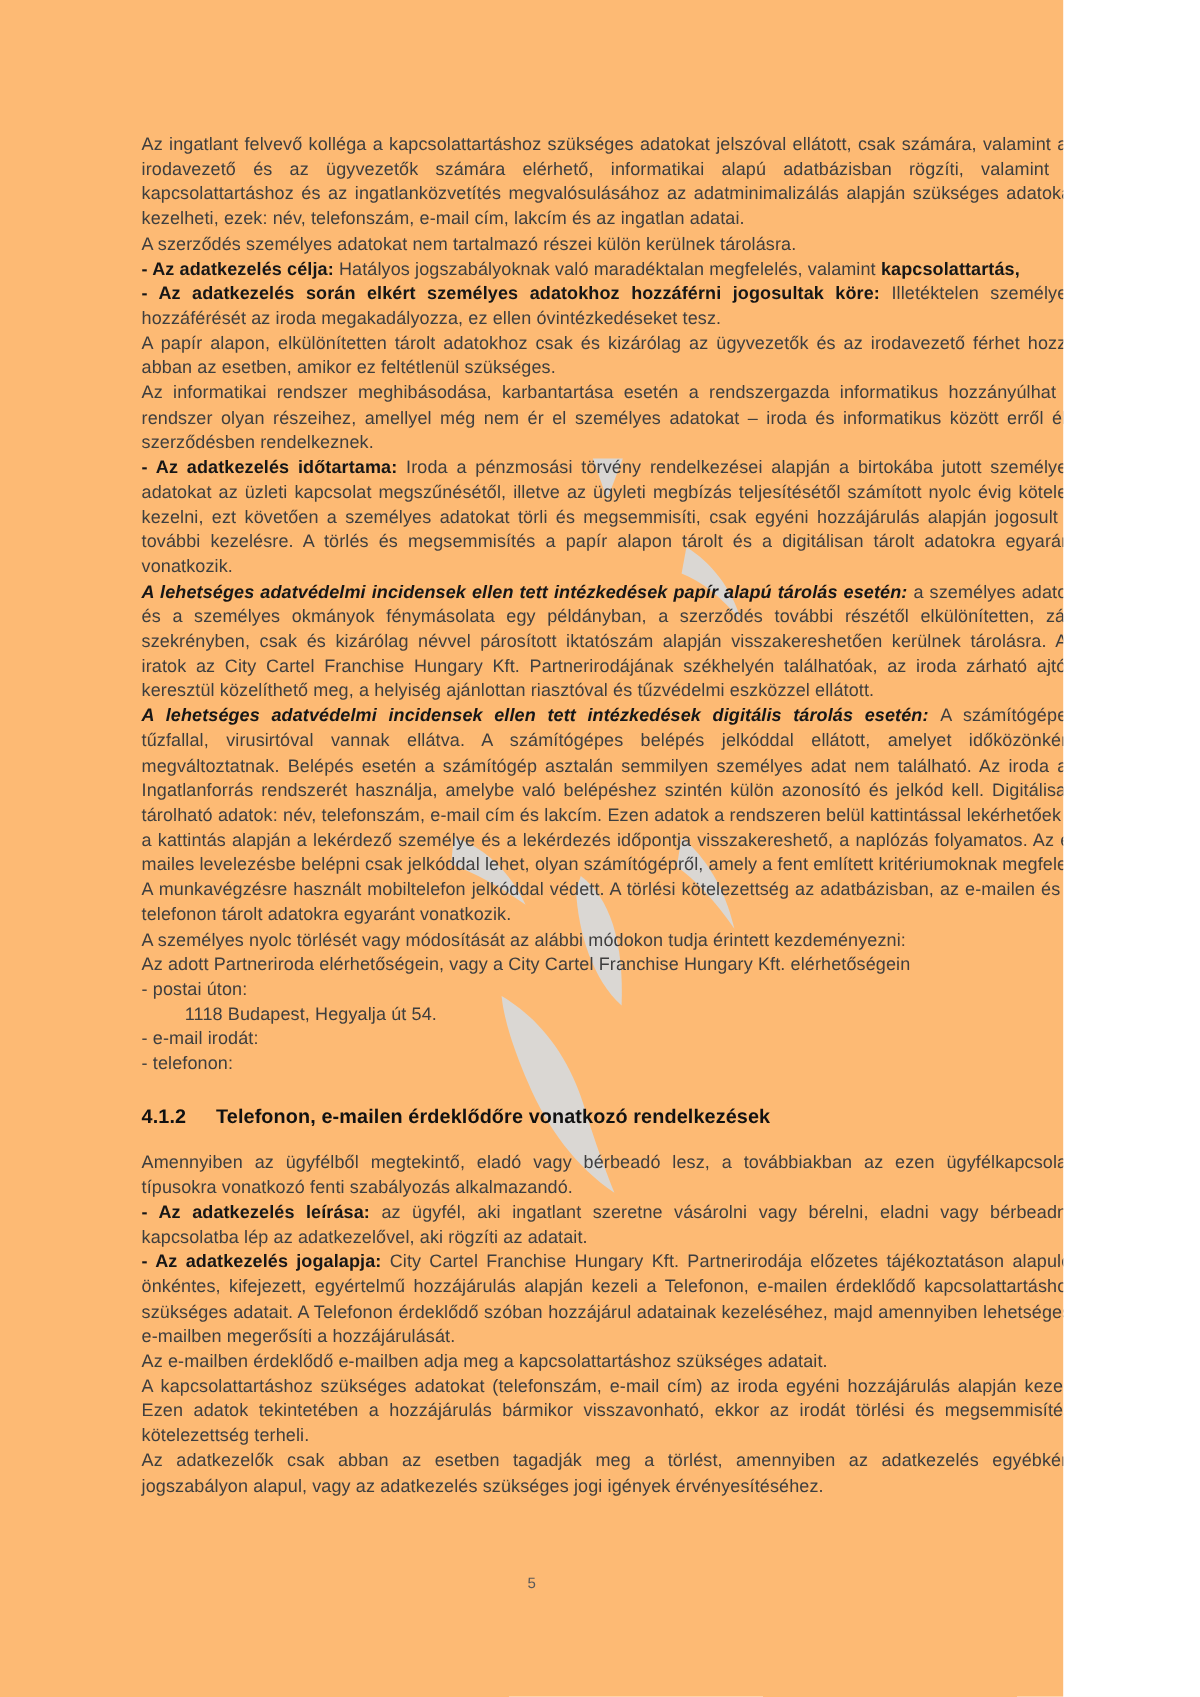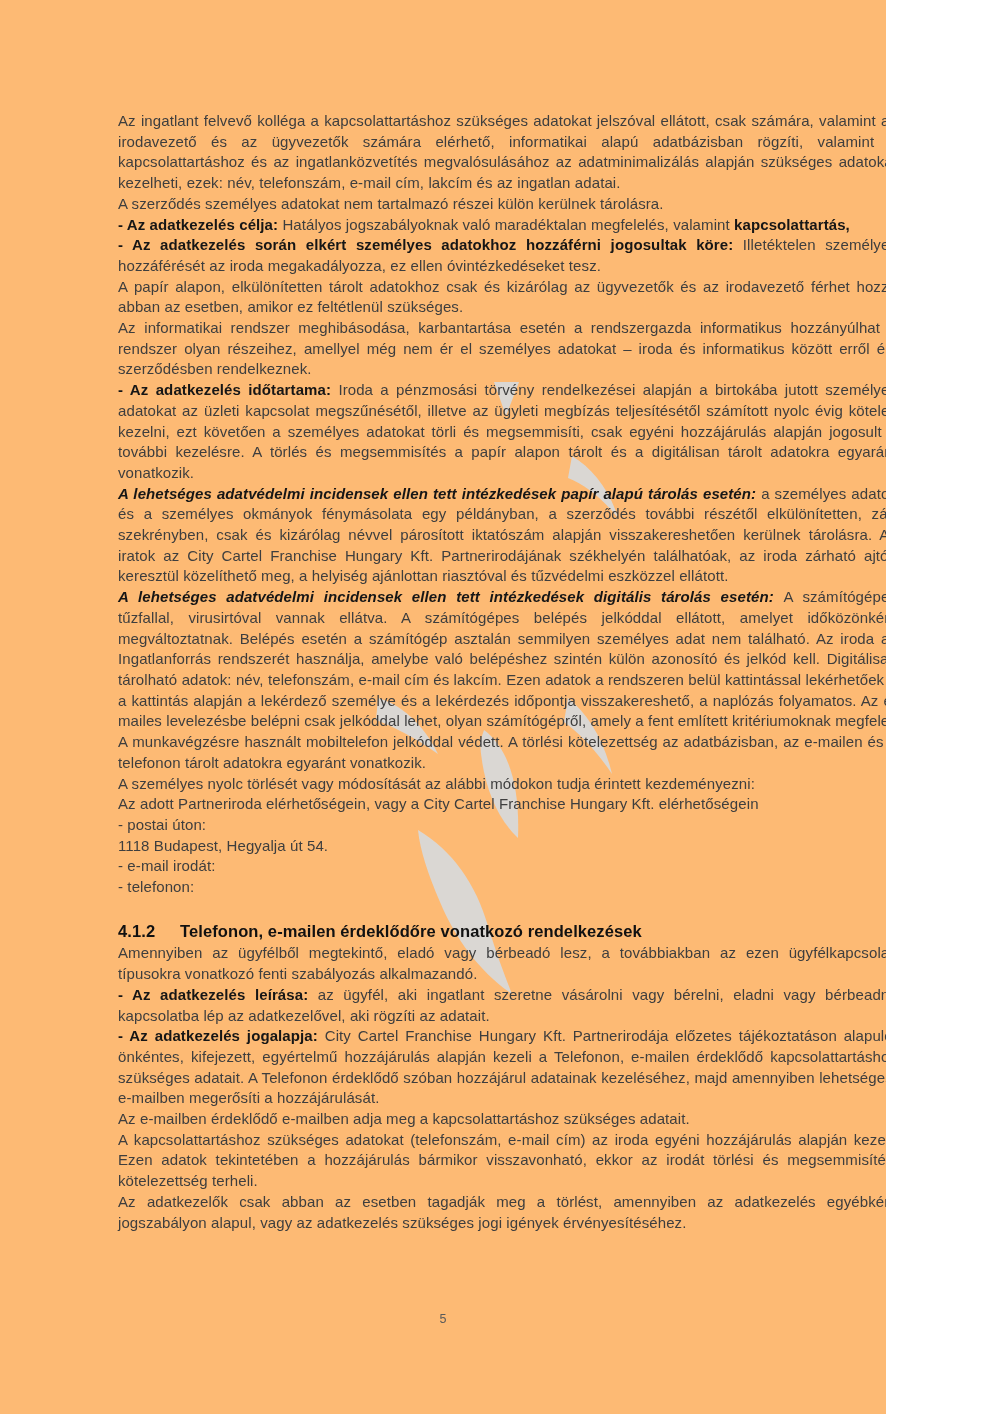--- a/index.html
+++ b/index.html
@@ -33,24 +33,24 @@
   }
   .content p {
     margin: 0;
     text-align: justify;
   }
   .seg-r { font-weight: 400; font-style: normal; }
   .seg-b { font-weight: 700; font-style: normal; color: #161616; }
   .seg-bi { font-weight: 700; font-style: italic; color: #161616; }
   .contact-row { display: flex; flex-direction: column; }
   .contact-label { width: 148px; flex: none; }
-  .contact-value { flex: 1; }
+  .contact-value { flex: 1; margin-left: 36px; }
   .section-heading {
     margin-top: 23px;
-    margin-bottom: 2px;
+    margin-bottom: 18px;
     font-size: 16.5px;
     font-weight: 700;
     color: #111111;
   }
   .heading-number { display: inline-block; width: 62px; }
   .page-number {
     position: absolute;
     top: 1312px;
     left: 0;
     right: 0;

